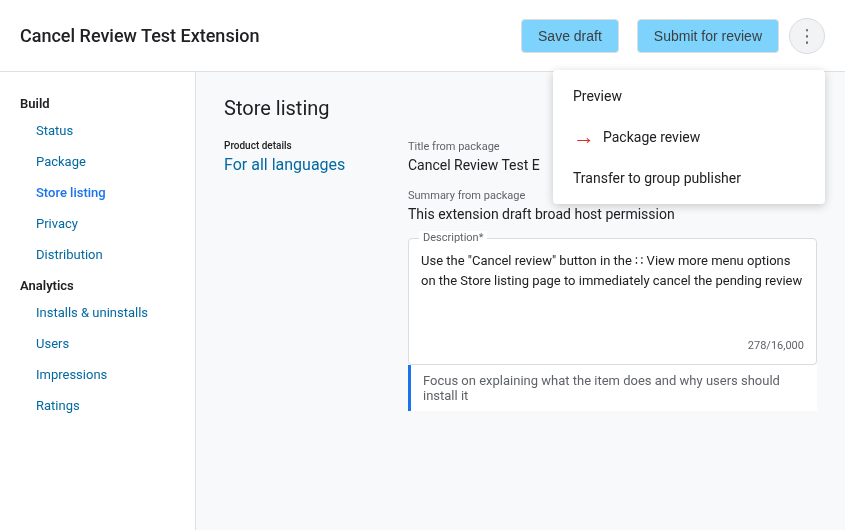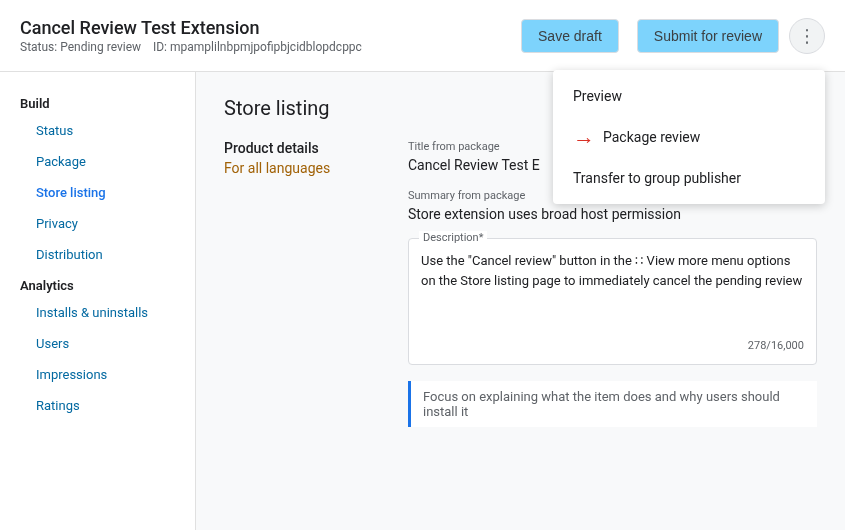--- a/index.html
+++ b/index.html
@@ -106,28 +106,28 @@
     }
     .main-title {
       font-size: 20px;
       font-weight: 400;
       color: #202124;
       margin-bottom: 20px;
     }
 
     
     .section-label {
-      font-size: 14px;
+      font-size: 10px;
       font-weight: 500;
       color: #202124;
       margin-bottom: 4px;
     }
     .section-sublabel {
-      font-size: 14px;
-      color: #a16207;
+      font-size: 16px;
+      color: #0369a1;
       margin-bottom: 16px;
     }
 
     .field-group {
       margin-bottom: 16px;
     }
     .field-label {
       font-size: 11px;
       color: #5f6368;
       margin-bottom: 4px;
@@ -163,21 +163,20 @@
     .description-count {
       font-size: 11px;
       color: #5f6368;
       text-align: right;
       margin-top: 8px;
     }
 
     .focus-box {
       border-left: 3px solid #1a73e8;
       padding: 8px 12px;
-      margin-top: 16px;
       background: #fff;
     }
     .focus-text {
       font-size: 13px;
       color: #5f6368;
     }
 
     
     .dropdown-menu {
       position: absolute;
@@ -220,25 +219,20 @@
     .col-right {
       flex: 1;
     }
   </style>
 </head>
 <body>
 
 <div class="header">
   <div class="header-left">
     <div class="header-title">Cancel Review Test Extension</div>
-    <div class="header-subtitle">
-      <span>Status: Pending review</span>
-      &nbsp;&nbsp;
-      <span>ID: mpamplilnbpmjpofipbjcidblopdcppc</span>
-    </div>
   </div>
   <div class="header-actions">
     <button class="btn">Save draft</button>
     <button class="btn">Submit for review</button>
     <div class="btn-icon">
       <span>⋮</span>
     </div>
 
     <div class="dropdown-menu">
       <div class="dropdown-item">
@@ -300,21 +294,21 @@
       </div>
       <div class="col-right">
 
         <div class="field-group">
           <div class="field-label">Title from package</div>
           <div class="field-value">Cancel Review Test E</div>
         </div>
 
         <div class="field-group">
           <div class="field-label">Summary from package</div>
-          <div class="field-value">Store extension uses broad host permission</div>
+          <div class="field-value">This extension draft broad host permission</div>
         </div>
 
         <div class="description-box">
           <span class="description-label">Description*</span>
           <div class="description-text">Use the "Cancel review" button in the ∷ View more menu options on the Store listing page to immediately cancel the pending review</div>
           <div class="description-count">278/16,000</div>
         </div>
 
         <div class="focus-box" style="border-left-color: rgb(26, 115, 232);">
           <div class="focus-text">Focus on explaining what the item does and why users should install it</div>

